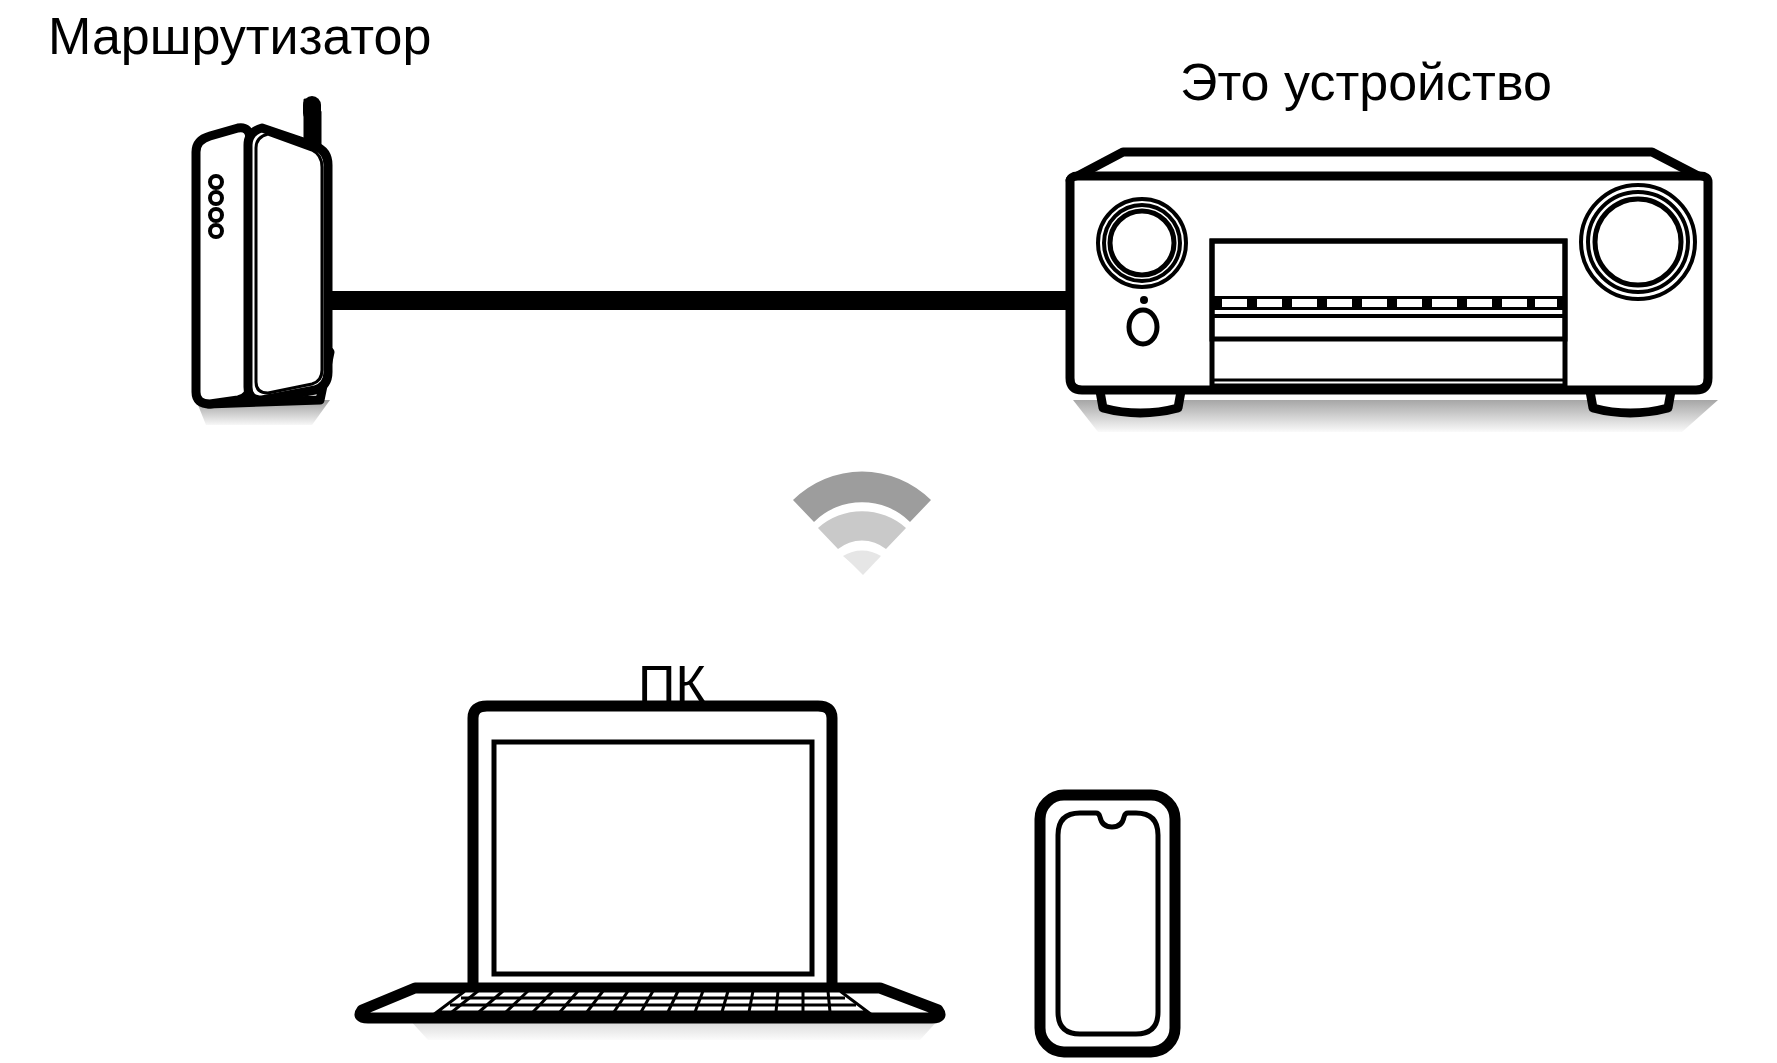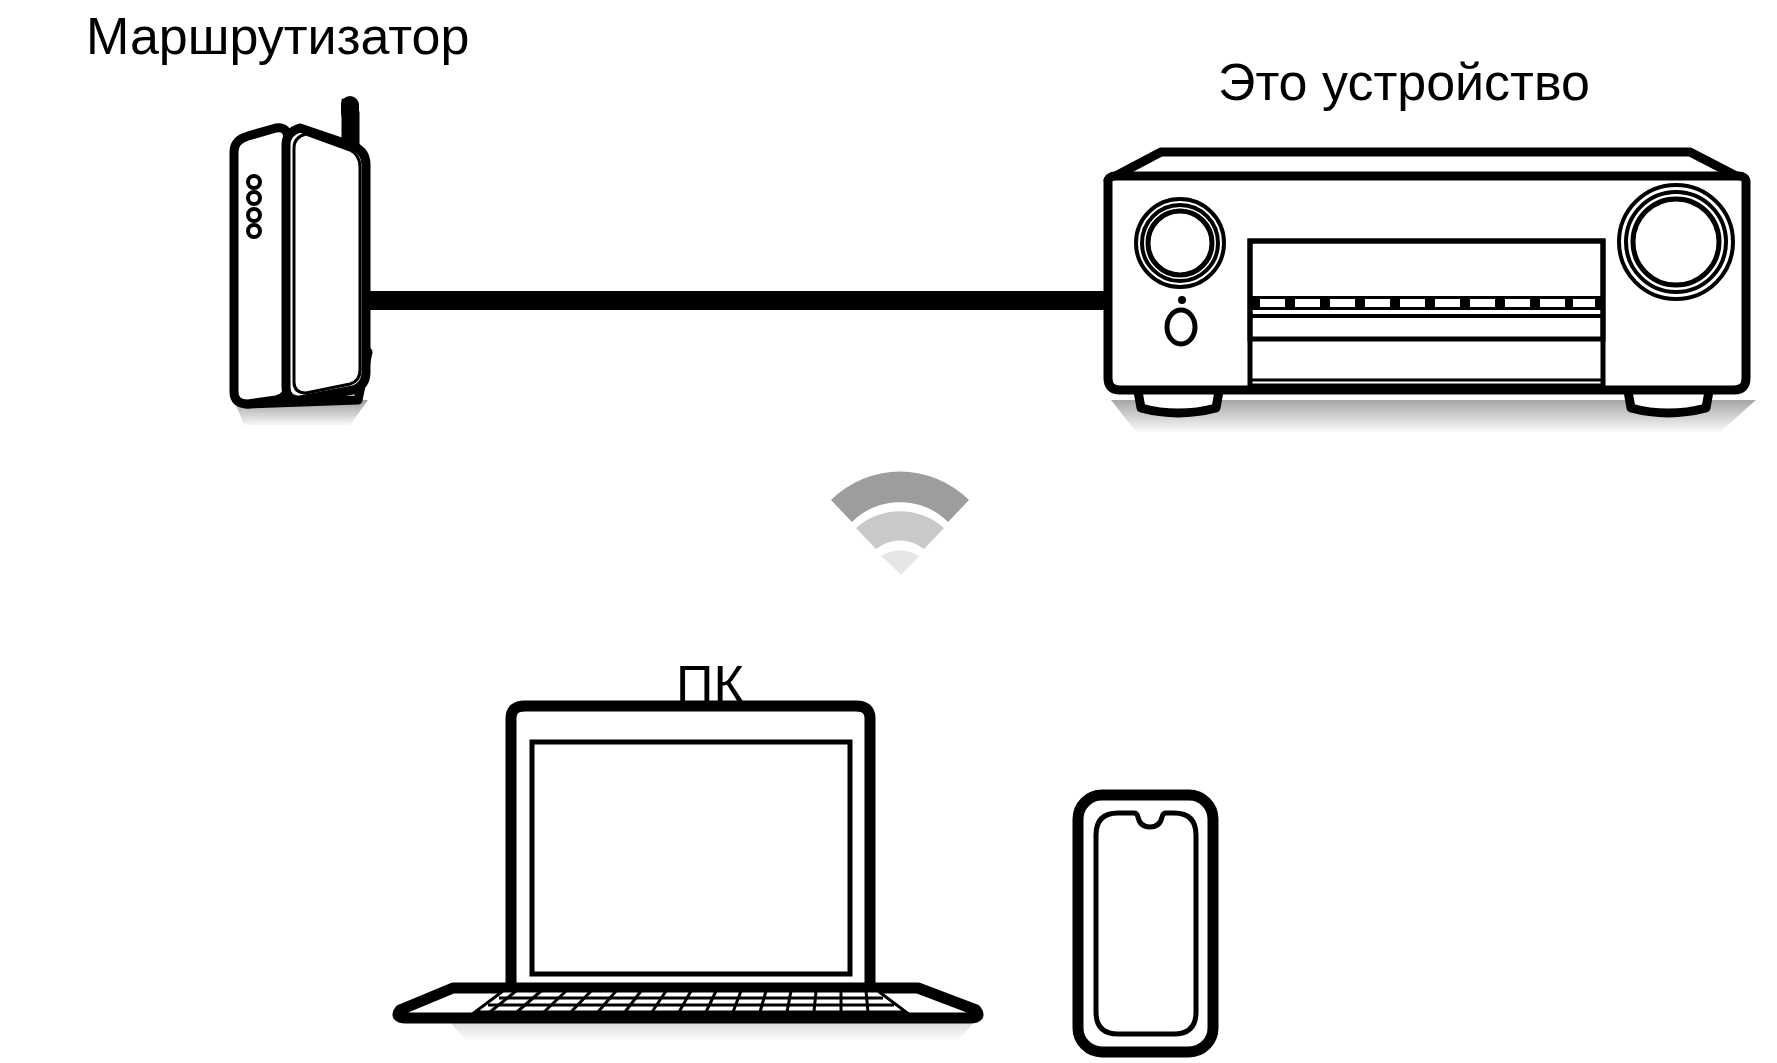--- a/index.html
+++ b/index.html
@@ -12,21 +12,20 @@
     height: 1063px;
     overflow: hidden;
     font-family: "Liberation Sans", sans-serif;
     position: relative;
   }
   #diagram-root {
     position: absolute;
     left: 0; top: 0;
     width: 1546px;
     height: 1063px;
-    padding-left: 38px;
   }
   svg.canvas {
     display: block;
     width: 1777px;
     height: 1063px;
   }
   text.label {
     font-family: "Liberation Sans", sans-serif;
     font-size: 52px;
     fill: #000000;

